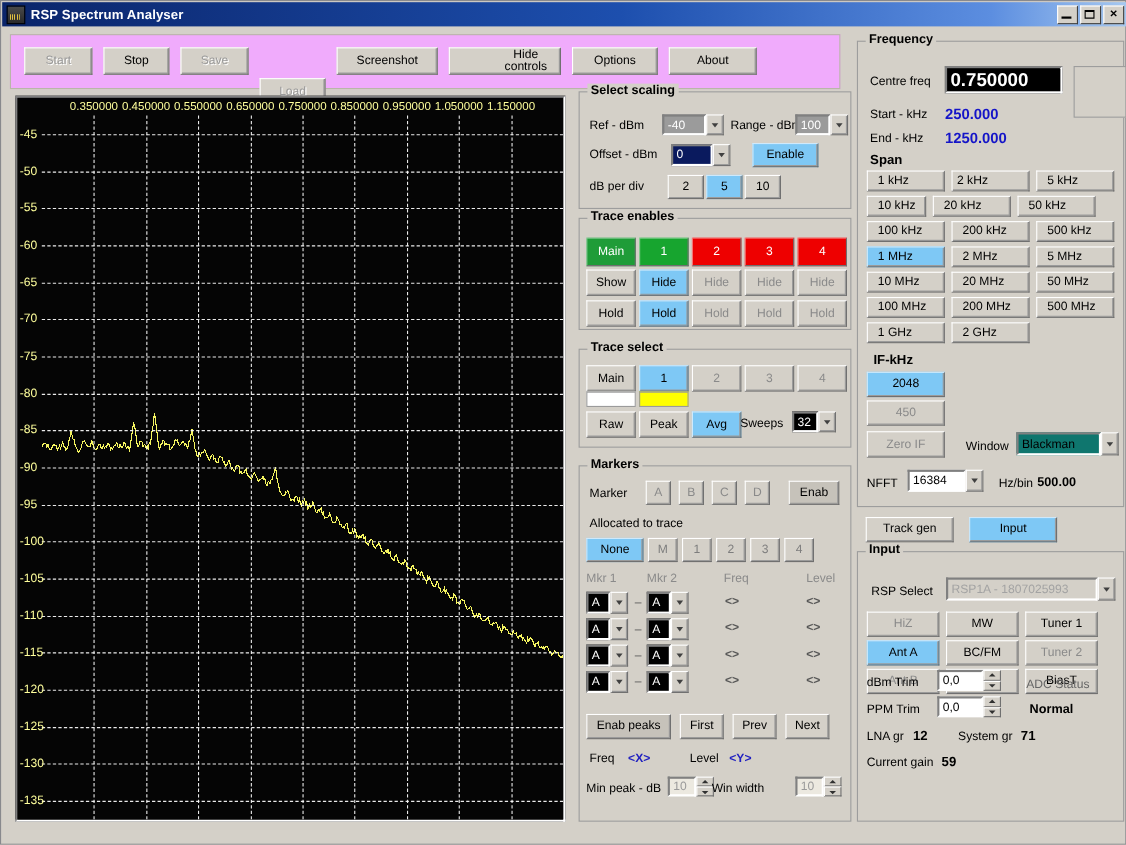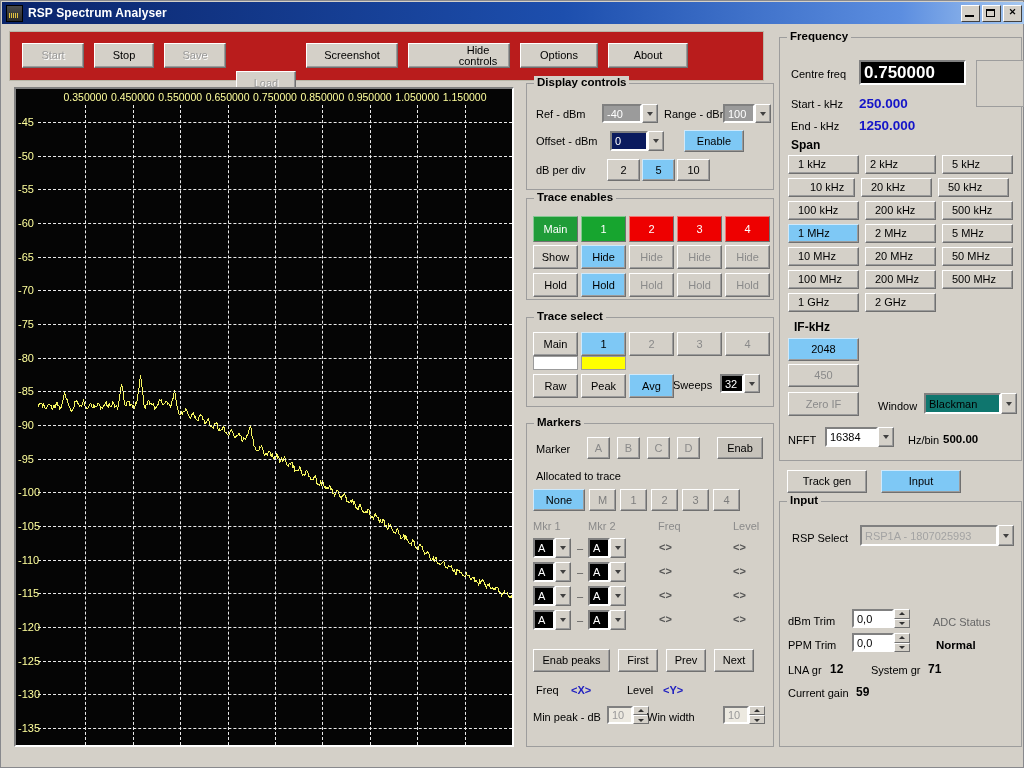--- a/index.html
+++ b/index.html
@@ -29,21 +29,21 @@
         border-top:1px solid #fff;border-left:1px solid #fff;
         border-right:1px solid #404040;border-bottom:1px solid #404040;
         position:relative;font-size:9px;line-height:13px;text-align:center;}
   .wbtn i{position:absolute;display:block;}
   .wb-min i{left:3px;top:9px;width:9px;height:2px;background:#000;}
   .wb-max i{left:3px;top:3px;width:9px;height:8px;border:1px solid #000;border-top-width:2px;box-sizing:border-box;}
   .wb-close{font-weight:bold;}
 
   
   .toolbar{position:absolute;left:8px;top:30px;width:755px;height:50px;
-    background:#b91c1c;border:1px solid #b9b6a8;box-sizing:border-box;}
+    background:#f0abfc;border:1px solid #b9b6a8;box-sizing:border-box;}
   .tb-row{display:flex;gap:10px;padding:11px 0 0 12px;}
   .btn{
     background:#d4d0c8;
     border-top:1px solid #fff;border-left:1px solid #fff;
     border-right:1px solid #707070;border-bottom:1px solid #707070;
     box-shadow:inset -1px -1px 0 #9b9b9b;
     font-family:"Liberation Sans",sans-serif;font-size:11px;color:#000;
     text-align:center;line-height:1;display:flex;align-items:center;justify-content:center;
     cursor:default;box-sizing:border-box;
   }
@@ -193,21 +193,21 @@
         <div class="gl-v" style="left: 306.4px;"></div>
         <div class="gl-v" style="left: 353.8px;"></div>
         <div class="gl-v" style="left: 401.2px;"></div>
         <div class="gl-v" style="left: 448.6px;"></div>
       </div>
   </div>
 
   <div class="mid">
 
     <div class="grp" style="left:0;top:0;width:248px;height:107px;">
-      <div class="cap">Display controls</div>
+      <div class="cap">Select scaling</div>
 
       <div class="lbl" style="position:absolute;left:9px;top:24px;">Ref - dBm</div>
       <div class="combo" style="position:absolute;left:75px;top:20px;width:56px;height:19px;">
         <div class="fld" style="flex:1;height:19px;">-40</div>
         <div class="arrow" style="height:19px;"></div>
       </div>
 
       <div class="lbl" style="position:absolute;left:137px;top:24px;">Range - dBm</div>
       <div class="combo" style="position:absolute;left:196px;top:20px;width:48px;height:19px;">
         <div class="fld" style="flex:1;height:19px;">100</div>
@@ -410,21 +410,21 @@
       <div class="bluetxt" style="position:absolute;left:79px;top:80px;font-size:13.5px;">1250.000</div>
 
       <div style="position:absolute;left:11px;top:100px;font-weight:bold;font-size:12px;">Span</div>
       <div id="span-grid" style="position:absolute;left:8px;top:117px;">
           <div style="display: flex; gap: 6px; margin-bottom: 4px;">
             <div class="btn" style="width: 71px; height: 19px; justify-content: flex-start; padding-left: 9px;">1 kHz</div>
             <div class="btn" style="width: 71px; height: 19px; justify-content: flex-start; padding-left: 4px;">2 kHz</div>
             <div class="btn" style="width: 71px; height: 19px; justify-content: flex-start; padding-left: 9px;">5 kHz</div>
           </div>
           <div style="display: flex; gap: 6px; margin-bottom: 4px;">
-            <div class="btn" style="width: 67px; height: 19px; justify-content: flex-start; padding-left: 21px;">10 kHz</div>
+            <div class="btn" style="width: 54px; height: 19px; justify-content: flex-start; padding-left: 9px;">10 kHz</div>
             <div class="btn" style="width: 71px; height: 19px; justify-content: flex-start; padding-left: 9px;">20 kHz</div>
             <div class="btn" style="width: 71px; height: 19px; justify-content: flex-start; padding-left: 9px;">50 kHz</div>
           </div>
           <div style="display: flex; gap: 6px; margin-bottom: 4px;">
             <div class="btn" style="width: 71px; height: 19px; justify-content: flex-start; padding-left: 9px;">100 kHz</div>
             <div class="btn" style="width: 71px; height: 19px; justify-content: flex-start; padding-left: 9px;">200 kHz</div>
             <div class="btn" style="width: 71px; height: 19px; justify-content: flex-start; padding-left: 9px;">500 kHz</div>
           </div>
           <div style="display: flex; gap: 6px; margin-bottom: 4px;">
             <div class="btn sel" style="width: 71px; height: 19px; justify-content: flex-start; padding-left: 9px;">1 MHz</div>
@@ -473,20 +473,37 @@
         <div class="btn sel" style="width: 80px; height: 23px;">Input</div>
       </div>
 
     <div class="grp" style="left:0;top:464px;width:243px;height:246px;">
       <div class="cap">Input</div>
       <div class="lbl" style="position:absolute;left:12px;top:30px;">RSP Select</div>
       <div class="combo" style="position:absolute;left:80px;top:23px;width:154px;height:21px;">
         <div class="fld" style="flex:1;height:21px;background:#d4d0c8;color:#a3a3a3;">RSP1A - 1807025993</div>
         <div class="arrow" style="height:21px;"></div>
       </div>
+      <div id="input-grid" style="position:absolute;left:8px;top:54px;">
+          <div style="display: flex; gap: 6px; margin-bottom: 3px;">
+            <div class="btn" style="width: 66px; height: 23px; color: rgb(138, 138, 138);">HiZ</div>
+            <div class="btn" style="width: 66px; height: 23px; color: rgb(0, 0, 0);">MW</div>
+            <div class="btn" style="width: 66px; height: 23px; color: rgb(0, 0, 0);">Tuner 1</div>
+          </div>
+          <div style="display: flex; gap: 6px; margin-bottom: 3px;">
+            <div class="btn sel" style="width: 66px; height: 23px; color: rgb(0, 0, 0);">Ant A</div>
+            <div class="btn" style="width: 66px; height: 23px; color: rgb(0, 0, 0);">BC/FM</div>
+            <div class="btn" style="width: 66px; height: 23px; color: rgb(138, 138, 138);">Tuner 2</div>
+          </div>
+          <div style="display: flex; gap: 6px; margin-bottom: 3px;">
+            <div class="btn" style="width: 66px; height: 23px; color: rgb(138, 138, 138);">Ant B</div>
+            <div class="btn" style="width: 66px; height: 23px; color: rgb(0, 0, 0);">DAB</div>
+            <div class="btn" style="width: 66px; height: 23px; color: rgb(0, 0, 0);">BiasT</div>
+          </div>
+        </div>
 
       <div class="lbl" style="position:absolute;left:8px;top:113px;">dBm Trim</div>
       <div style="position:absolute;left:72px;top:107px;display:flex;">
         <div class="fld" style="width:42px;height:19px;background:#fff;color:#000;border:2px solid;border-color:#808080 #fff #fff #808080;display:flex;align-items:center;padding-left:3px;box-sizing:border-box;font-size:11px;">0,0</div>
         <div class="spin" style="height:19px;">
             <div class="up"></div>
             <div class="dn"></div>
           </div>
       </div>
       <div class="lbl" style="position:absolute;left:153px;top:114px;color:#666;">ADC Status</div>

